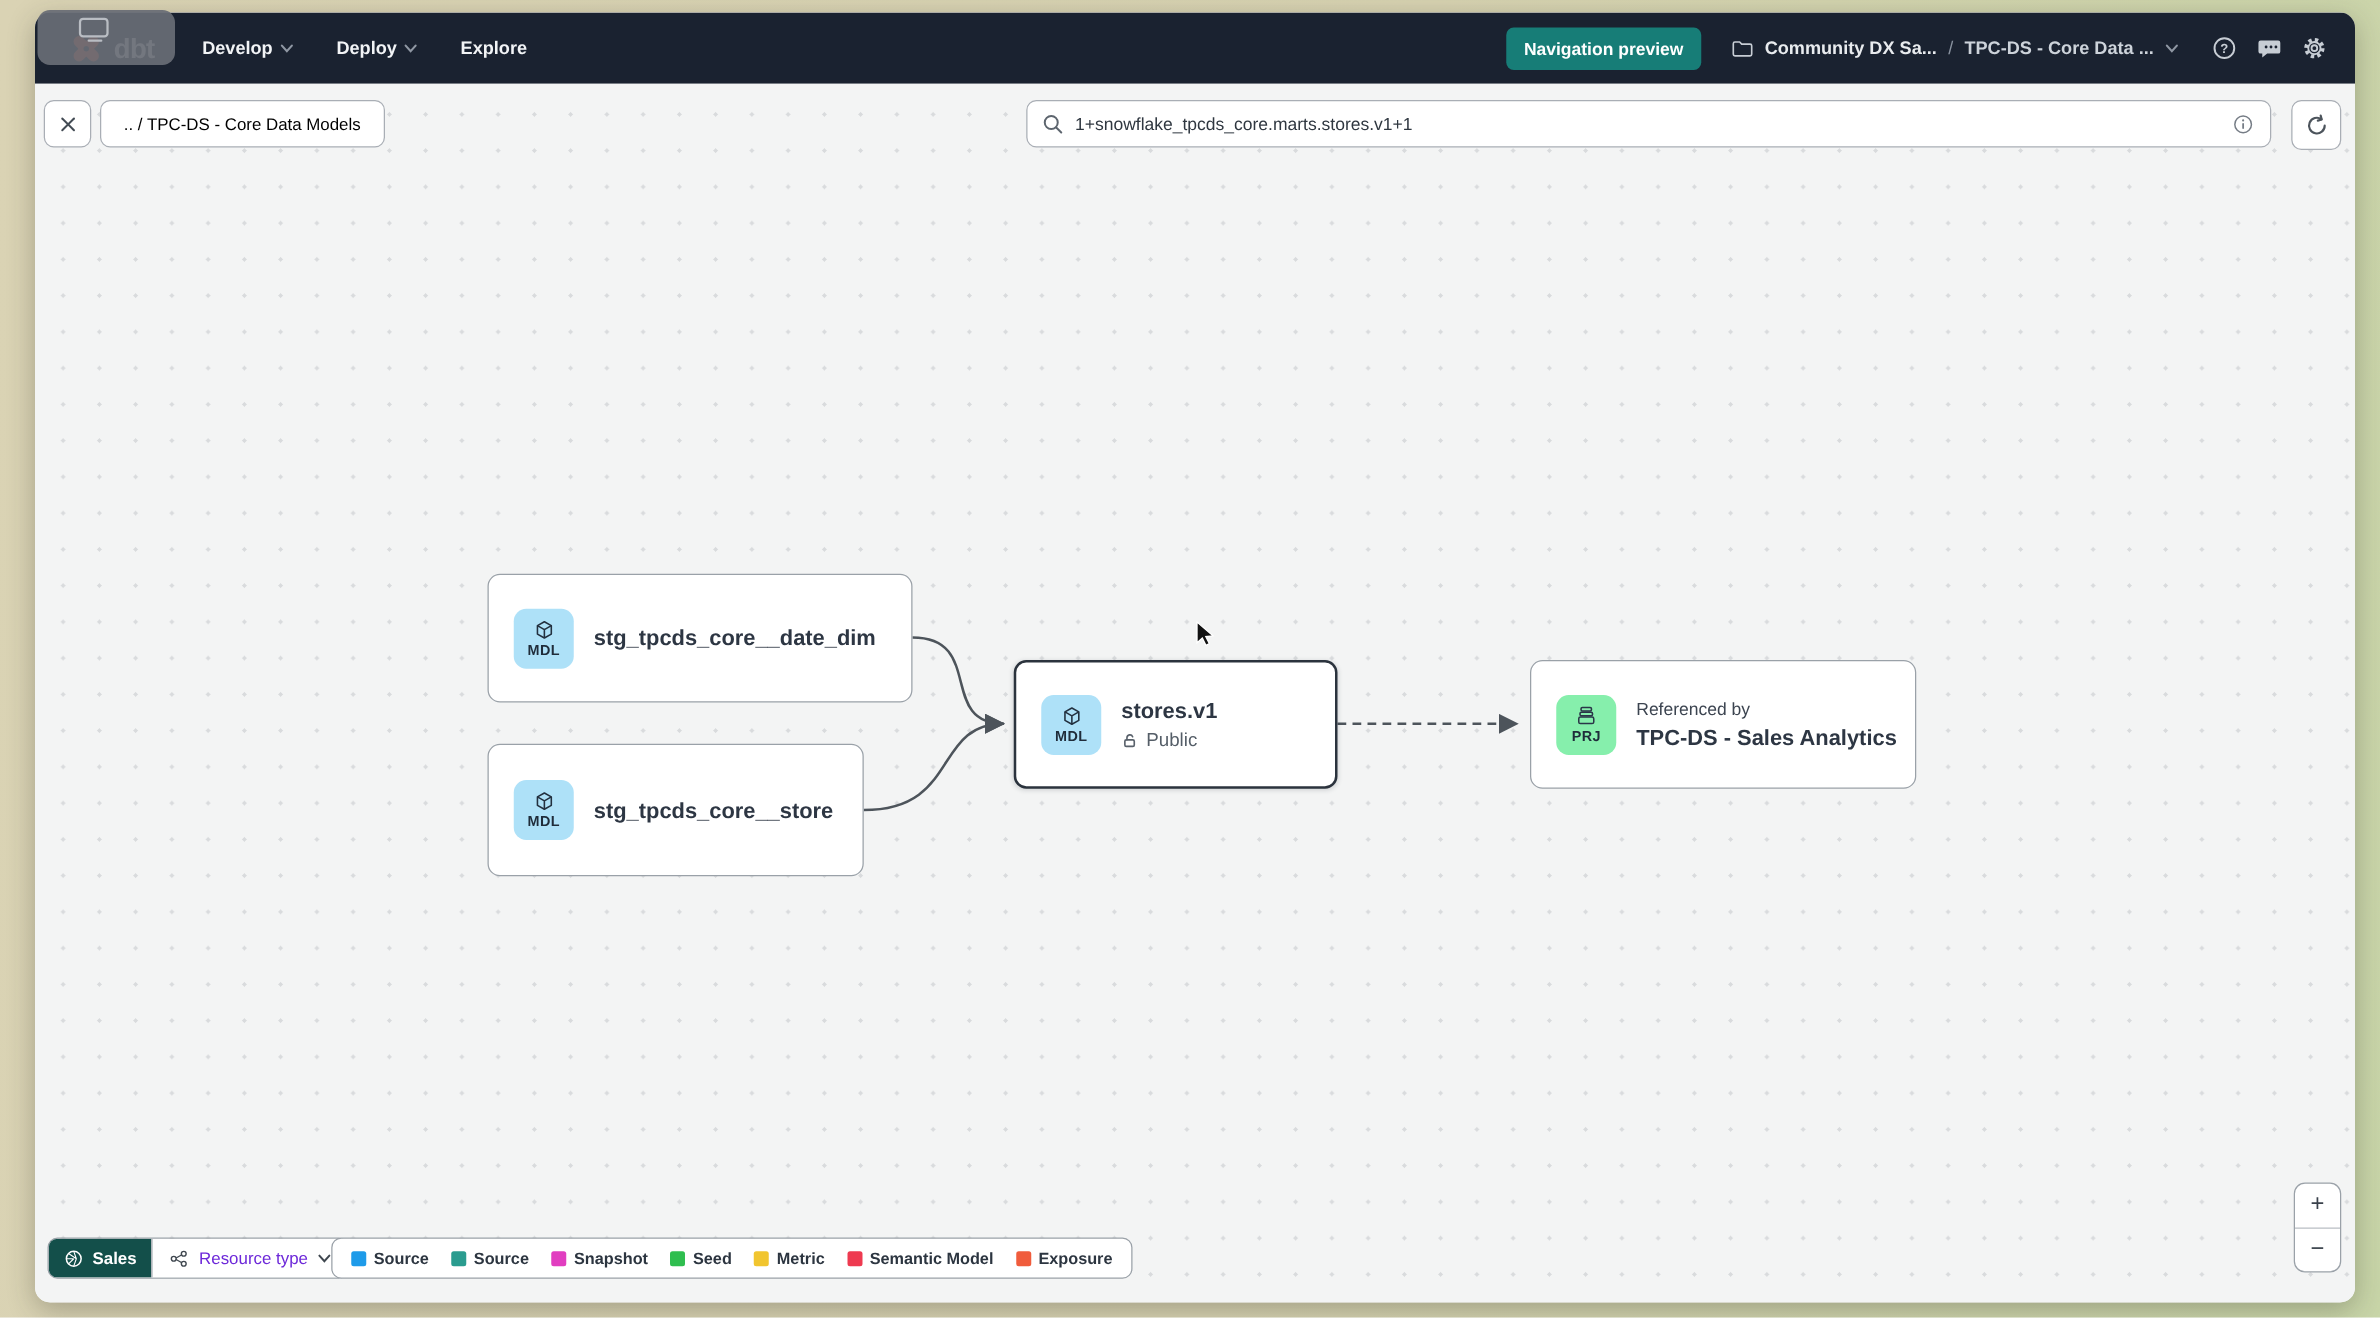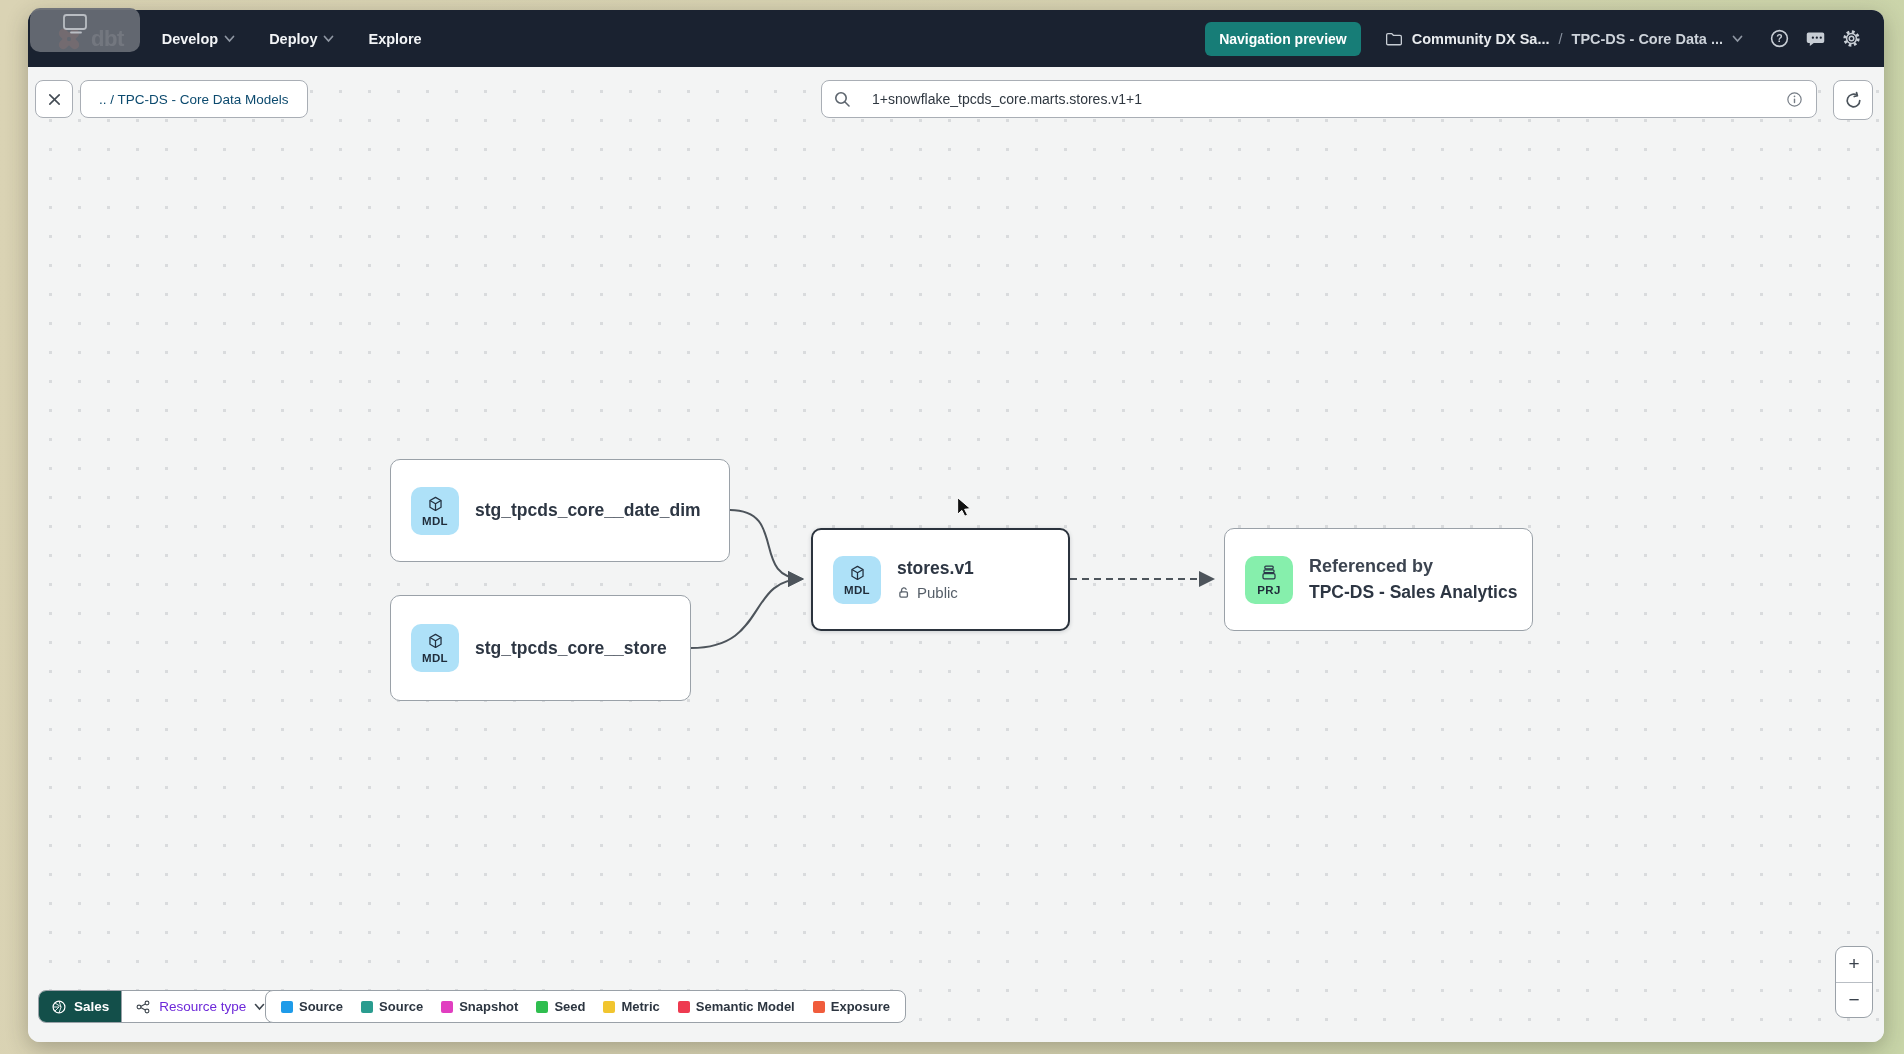--- a/index.html
+++ b/index.html
@@ -43,24 +43,24 @@
     background-size:29px 29px; background-position:8px 10px; }
 
   .edges { position:absolute; left:0; top:0; }
 
   
   .tb-btn { position:absolute; top:13px; background:#fff; border:1.2px solid #a9aeb5;
     border-radius:8px; display:flex; align-items:center; justify-content:center; cursor:pointer; }
   .close-btn { left:7px; width:38px; height:38px; }
   .crumb-chip { position:absolute; left:52px; top:13px; height:38px; background:#fff;
     border:1.2px solid #a9aeb5; border-radius:8px; display:flex; align-items:center;
-    padding:0 18px; font-size:13.5px; color:#0c4a6e; cursor:pointer; }
+    padding:0 18px; font-size:13.5px; color:#000000; cursor:pointer; }
   .searchbox { position:absolute; left:793px; top:13px; width:996px; height:38px;
     background:#fff; border:1.2px solid #a9aeb5; border-radius:8px;
-    display:flex; align-items:center; padding:0 12px; gap:21px; }
+    display:flex; align-items:center; padding:0 12px; gap:9px; }
   .searchbox input { flex:1; border:none; outline:none; font-size:14px; color:#2f3740;
     font-family:"Liberation Sans",sans-serif; background:transparent; }
   .refresh-btn { right:11px; left:auto; width:40px; height:40px; }
 
   
   .node { position:absolute; background:#fff; border:1.2px solid #9aa1a8; border-radius:10px;
     display:flex; align-items:center; gap:16px; padding-left:20px; cursor:pointer; }
   .node.selected { border:2px solid #2b333d; box-shadow:0 1px 4px rgba(30,40,50,.18); }
   #node-date-dim { left:362px; top:392px; width:340px; height:103px; }
   #node-store    { left:362px; top:528px; width:301px; height:106px; }
@@ -68,21 +68,21 @@
   #node-sales    { left:1196px; top:461px; width:309px; height:103px; }
   .badge { width:48px; height:48px; border-radius:10px; flex:0 0 48px;
     display:flex; flex-direction:column; align-items:center; justify-content:center; gap:1px; }
   .badge-mdl { background:#aee1f8; }
   .badge-prj { background:#86efac; }
   .badge-label { font-size:11.5px; font-weight:700; color:#1f2c3a; letter-spacing:.3px; }
   .node-label { font-size:17.5px; font-weight:600; color:#2d3643; white-space:nowrap; }
   .node-col { display:flex; flex-direction:column; gap:5px;justify-content:space-between; }
   .access-row { display:flex; align-items:center; gap:6px; }
   .access-text { font-size:15px; color:#555e68; }
-  .pretext { font-size:18px; color:#3c4450;font-weight:bold; }
+  .pretext { font-size:14px; color:#3c4450; }
 
   
   .lens-group { position:absolute; left:10px; bottom:19px; height:33px; display:flex;
     border-radius:8px; overflow:hidden; border:1.2px solid #9aa1a8; }
   .lenses-btn { background:#134f4a; color:#fff; display:flex; align-items:center; gap:7px;
     padding:0 12px; font-size:13.5px; font-weight:700; cursor:pointer; }
   .restype-btn { background:#fff; display:flex; align-items:center; gap:8px; padding:0 13px;
     font-size:13.5px; color:#6d28d9; cursor:pointer; border-left:1.2px solid #9aa1a8; }
   .legend { position:absolute; left:237px; bottom:19px; height:33px; background:#fff;
     border:1.2px solid #9aa1a8; border-radius:8px; display:flex; align-items:center;

